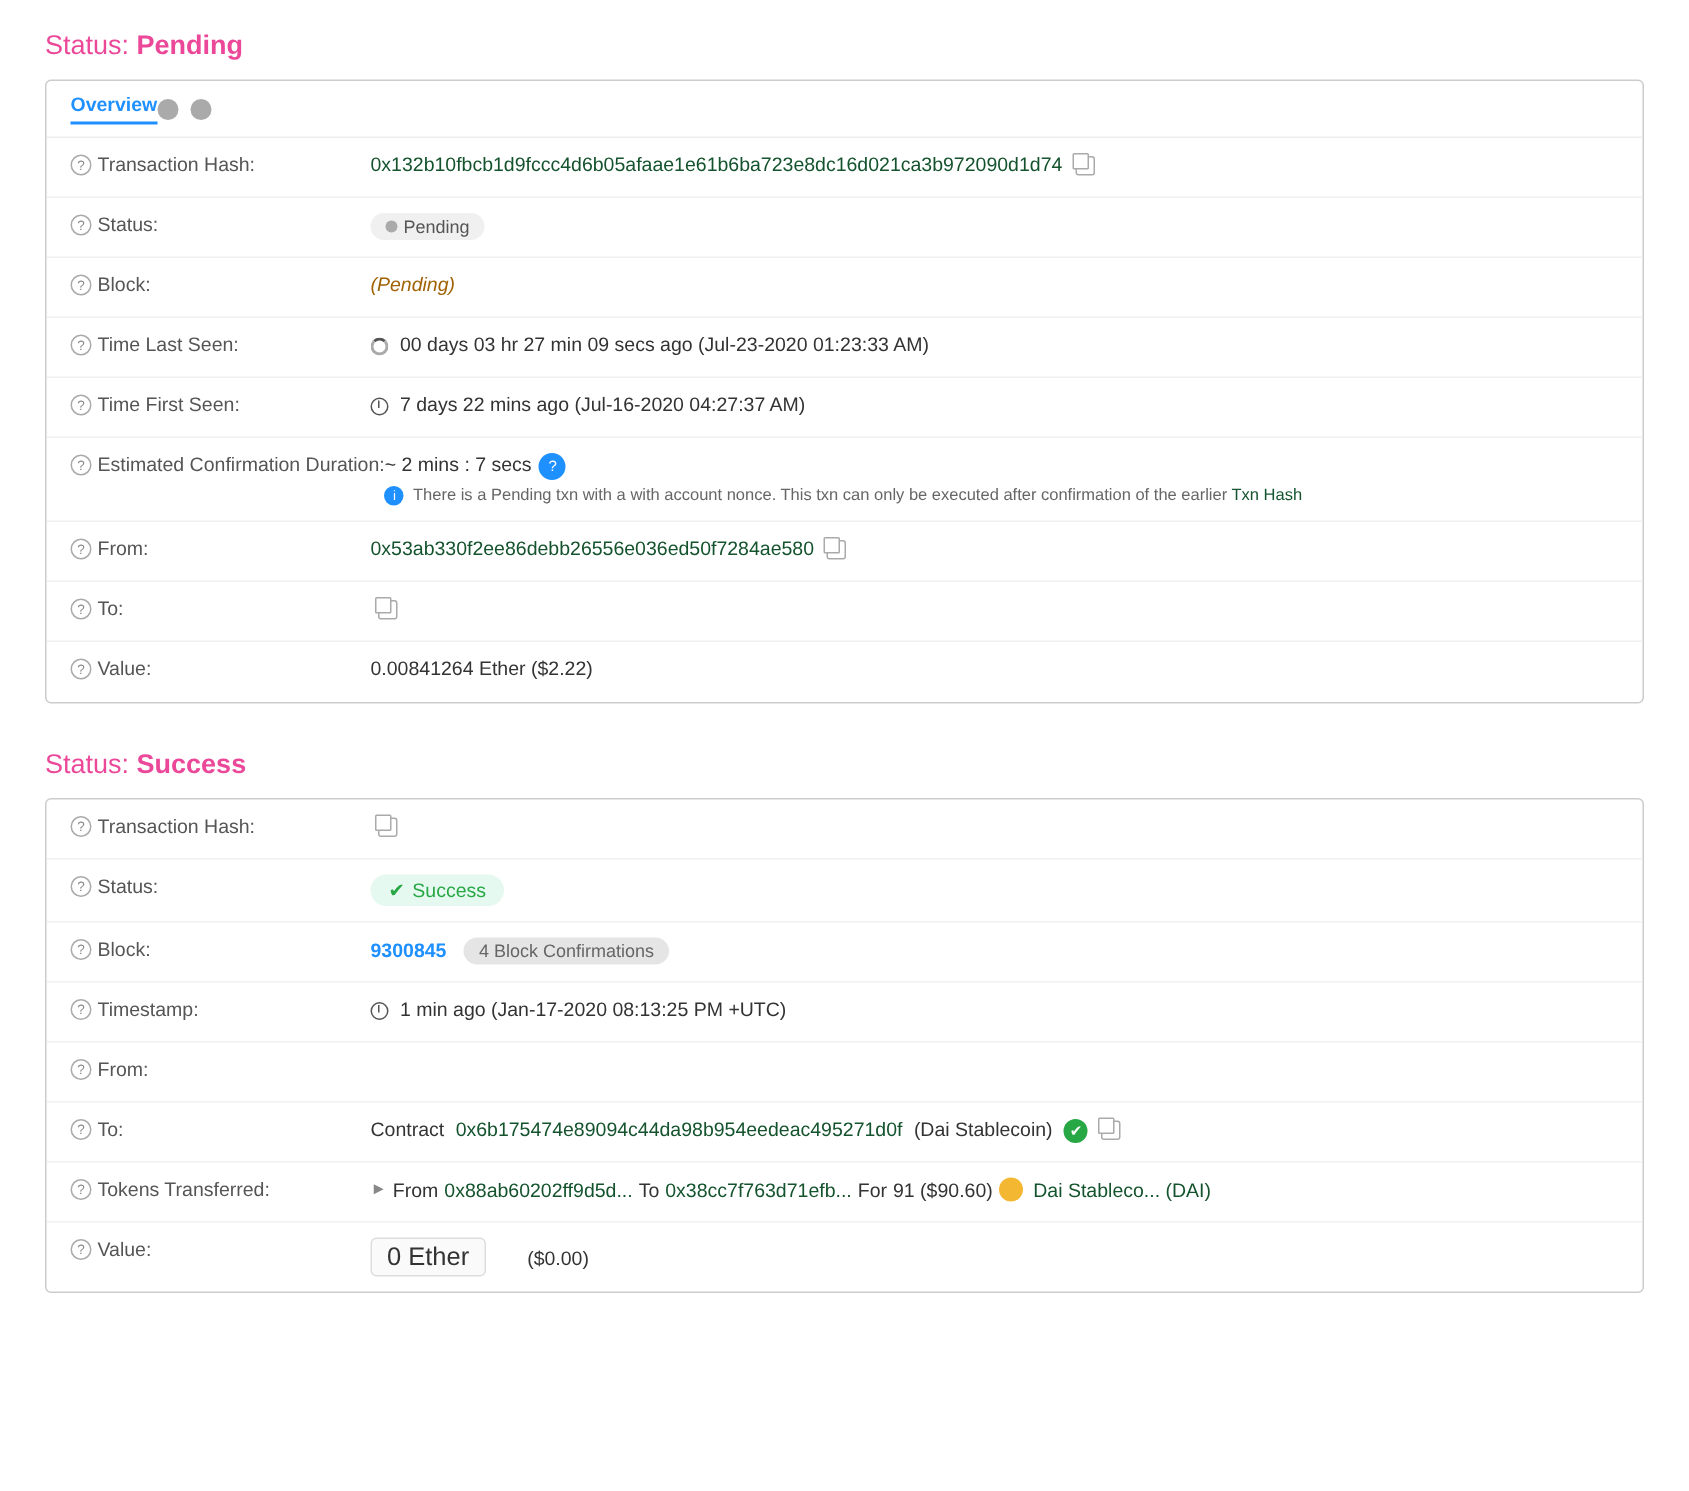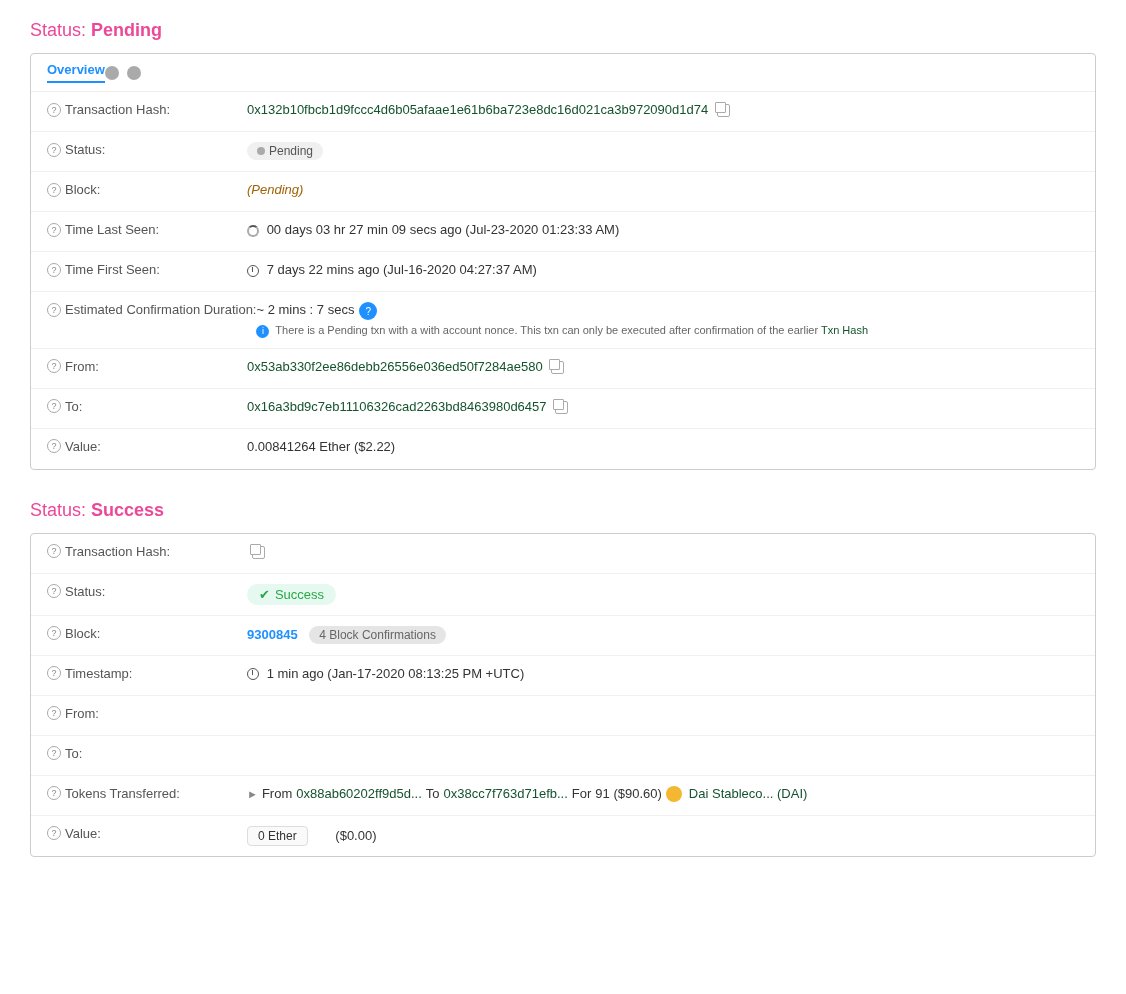--- a/index.html
+++ b/index.html
@@ -229,21 +229,21 @@
       border-radius: 50%;
       background: #1e90ff;
       color: #fff;
       font-size: 10px;
     }
     .value-box {
       display: inline-block;
       border: 1px solid #ddd;
       border-radius: 4px;
       padding: 2px 10px;
-      font-size: 12px;
+      font-size: 17px;
       color: #333;
       background: #fafafa;
     }
     .green-check {
       display: inline-flex;
       align-items: center;
       justify-content: center;
       width: 16px;
       height: 16px;
       border-radius: 50%;
@@ -376,21 +376,20 @@
       <span class="copy-icon"></span>
     </div>
   </div>
 
   <div class="row">
     <div class="row-label">
       <span class="help-icon">?</span>
       <span>To:</span>
     </div>
     <div class="row-value">
-      <a class="link">0x16a3bd9c7eb11106326cad2263bd8463980d6457</a>
       <span class="copy-icon"></span>
     </div>
   </div>
 
   <div class="row">
     <div class="row-label">
       <span class="help-icon">?</span>
       <span>Value:</span>
     </div>
     <div class="row-value">
@@ -455,20 +454,27 @@
     <div class="row-label">
       <span class="help-icon">?</span>
       <span>From:</span>
     </div>
   </div>
 
   <div class="row">
     <div class="row-label">
       <span class="help-icon">?</span>
       <span>To:</span>
+    </div>
+    <div class="row-value">
+      <span>Contract</span>
+      <a class="link" style="margin-left:4px;">0x6b175474e89094c44da98b954eedeac495271d0f</a>
+      <span style="margin-left:4px;">(Dai Stablecoin)</span>
+      <span class="green-check">✔</span>
+      <span class="copy-icon"></span>
     </div>
   </div>
 
   <div class="row">
     <div class="row-label">
       <span class="help-icon">?</span>
       <span>Tokens Transferred:</span>
     </div>
     <div class="row-value">
       <div class="tokens-row">

